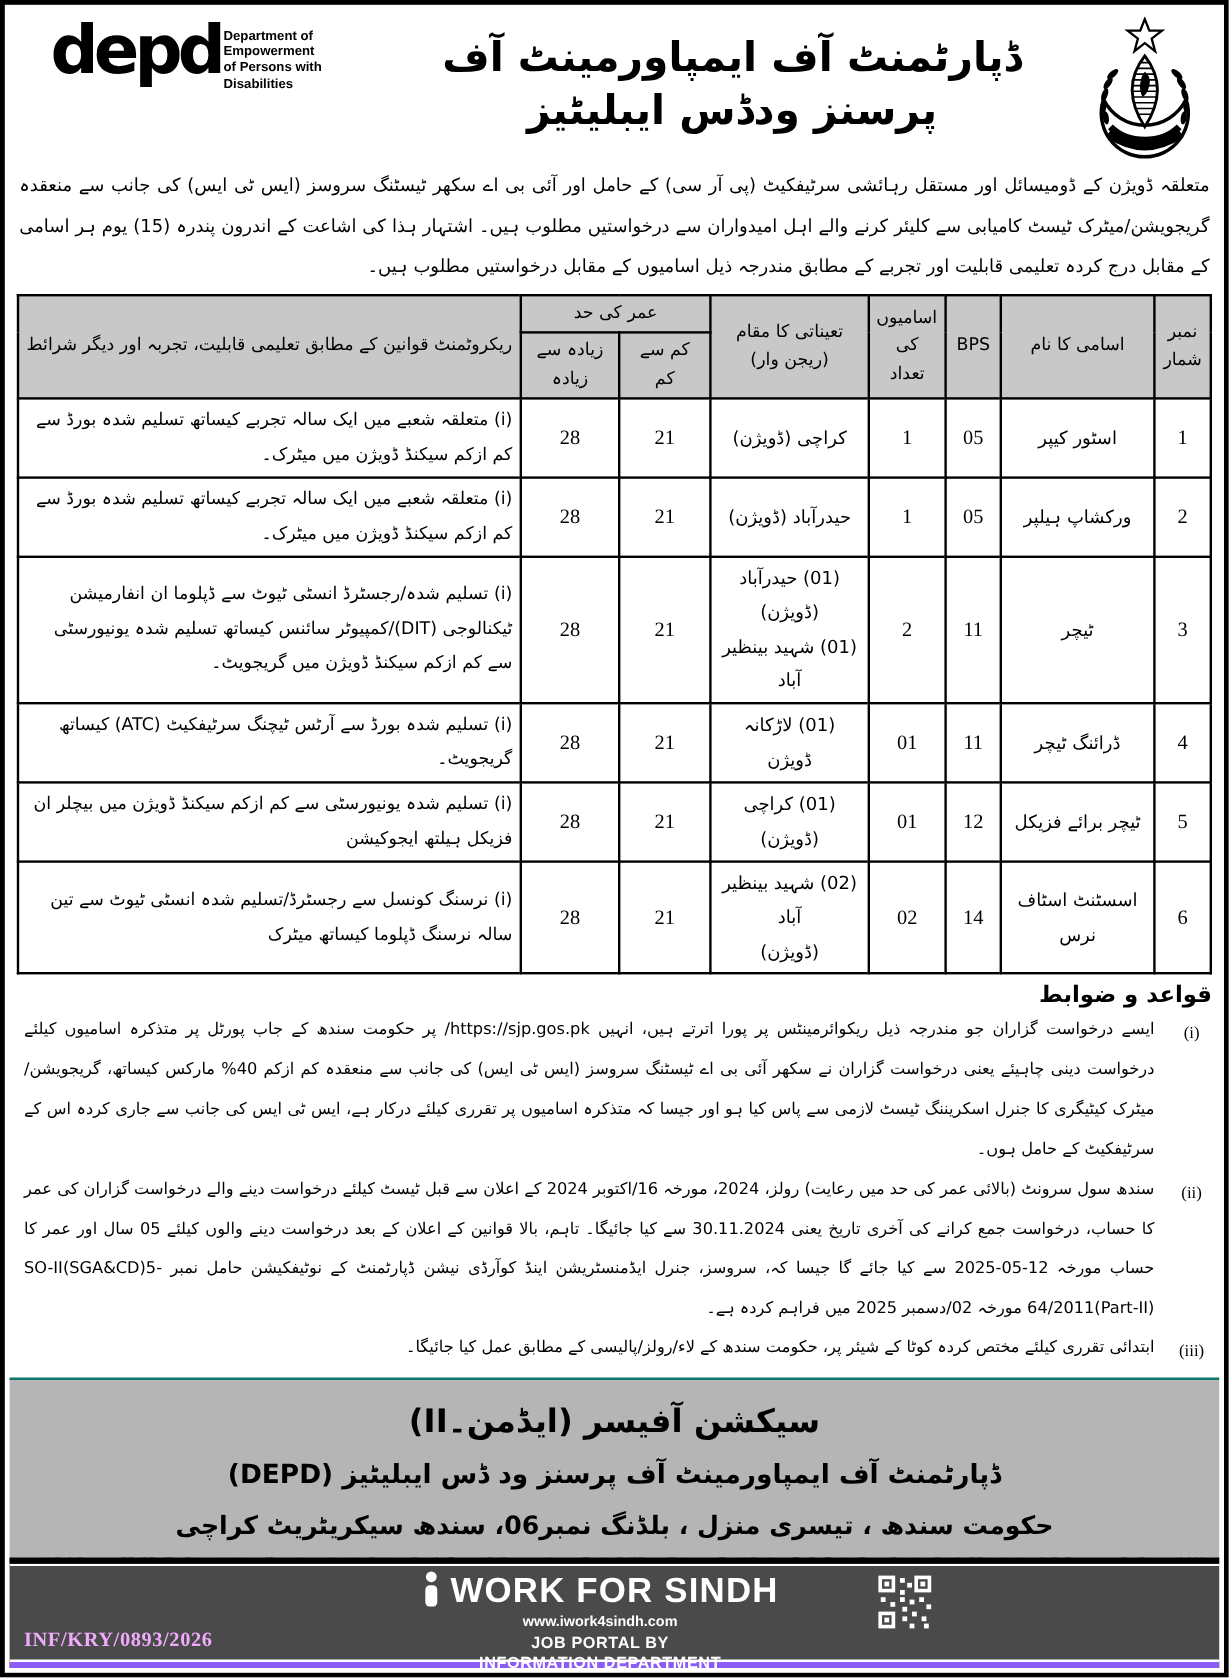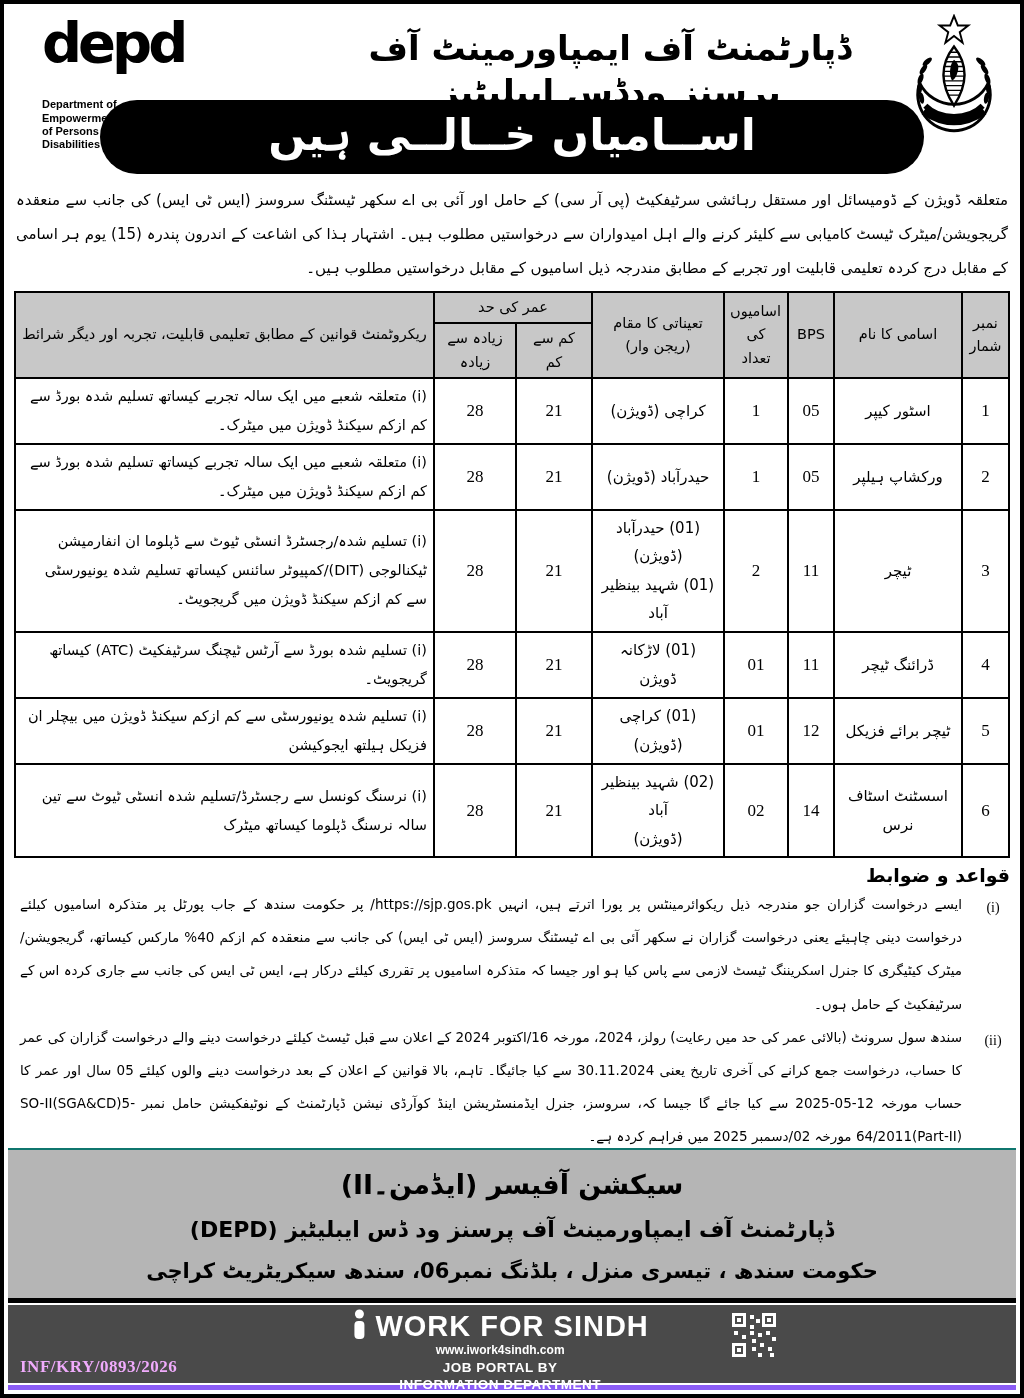--- a/index.html
+++ b/index.html
@@ -12,21 +12,21 @@
   .page {
     position: relative;
     width: 1024px; height: 1398px;
     border: 4px solid #000;
     background: #fff;
     overflow: hidden;
     padding: 6px 10px 0 10px;
   }
   
   .masthead { display: flex; align-items: flex-start; direction: ltr; height: 118px; }
-  .logo-block { width: 300px; display: flex; gap: 24px; padding: 8px 0 0 28px; flex-direction: column; }
+  .logo-block { width: 300px; display: flex; gap: 2px; padding: 8px 0 0 28px; }
   .logo-word { font-size: 56px; font-weight: 900; letter-spacing: -4px; line-height: 0.9; font-family: "DejaVu Sans", sans-serif; }
   .logo-tagline { font-size: 11px; font-weight: bold; line-height: 1.2; padding-top: 6px; font-family: "Liberation Sans", sans-serif; }
   .main-title { flex: 1; direction: rtl; text-align: center; font-size: 34px; font-weight: bold; padding-top: 16px; line-height: 1.3; }
   .emblem-wrap { width: 104px; padding-top: 4px; }
   
   .vacancy-banner {
     margin: -28px 86px 0 86px;
     height: 74px;
     background: #000;
     border-radius: 38px;
@@ -184,21 +184,20 @@
           <line x1="28" y1="80" x2="72" y2="80"></line>
             <line x1="28" y1="85" x2="72" y2="85"></line>
         </g>
         <path d="M50 48 q6 4 4 12 q-2 8 -6 10 q-3 -6 -2 -12 q1 -7 4 -10 Z" fill="#000"></path>
 
         <path d="M18 102 q32 22 64 0" fill="none" stroke="#000" stroke-width="7"></path>
       </svg>
     </div>
   </div>
 
-  <div class="vacancy-banner">اســامیاں خــالــی ہیں</div>
 
   <div class="intro">متعلقہ ڈویژن کے ڈومیسائل اور مستقل رہائشی سرٹیفکیٹ (پی آر سی) کے حامل اور آئی بی اے سکھر ٹیسٹنگ سروسز (ایس ٹی ایس) کی جانب سے منعقدہ گریجویشن/میٹرک ٹیسٹ کامیابی سے کلیئر کرنے والے اہل امیدواران سے درخواستیں مطلوب ہیں۔ اشتہار ہذا کی اشاعت کے اندرون پندرہ (15) یوم ہر اسامی کے مقابل درج کردہ تعلیمی قابلیت اور تجربے کے مطابق مندرجہ ذیل اسامیوں کے مقابل درخواستیں مطلوب ہیں۔</div>
 
   <table class="positions">
     <colgroup>
       <col class="w-sr">
         <col class="w-post">
         <col class="w-bps">
         <col class="w-count">
       <col class="w-place">

